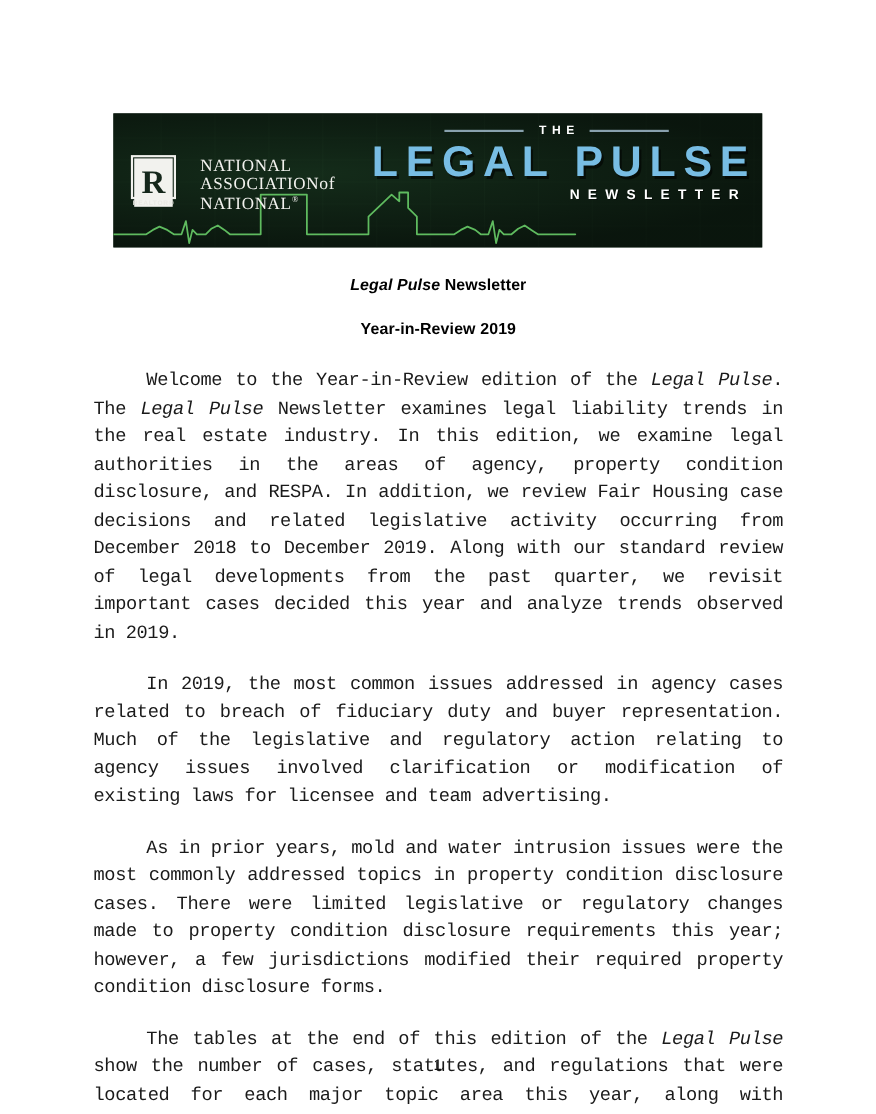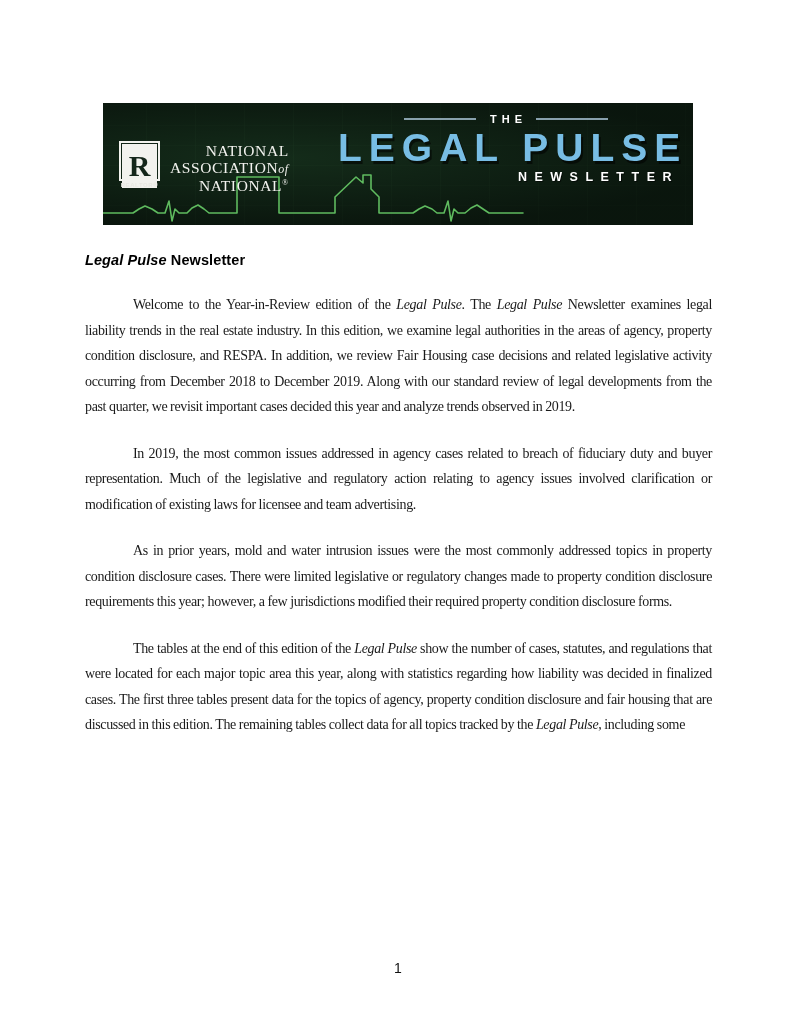--- a/index.html
+++ b/index.html
@@ -86,35 +86,33 @@
     top: 41px;
     width: 41px;
     text-align: center;
     font-family: "Liberation Sans", sans-serif;
     font-weight: bold;
     font-size: 6px;
     letter-spacing: 0.6px;
     color: #e8e8e2;
   }
   #nar-words {
-    margin-left: 10px;
+    margin-left: 22px;
     padding-top: 1px;
     font-family: "Liberation Serif", serif;
     color: #f2f2ee;
     line-height: 1.12;
-    text-align: right;
   }
   #nar-words .l {
     font-size: 15.5px;
     letter-spacing: 0.6px;
     white-space: nowrap;
   }
   #nar-words .l .of {
-    font-style: italic;
-    font-size: 12px;
+    font-size: 16px;
   }
   #nar-words .l .reg {
     font-size: 8px;
     vertical-align: super;
   }
 
   
   #wordmark {
     position: absolute;
     right: 12px;
@@ -179,37 +177,38 @@
   }
 
   
   #doc {
     position: absolute;
     left: 85px;
     top: 252px;
     width: 627px;
   }
   .heading {
+    text-align: center;
     font-family: "Liberation Sans", sans-serif;
     font-weight: bold;
     font-size: 14.5px;
     color: #000;
     letter-spacing: 0.1px;
   }
   #title-1 { margin: 0 0 24px 0; }
   #title-2 { margin: 0 0 26px 0; }
   .heading .ital { font-style: italic; }
 
   .para {
     margin: 0 0 21px 0;
     text-align: justify;
     text-justify: inter-word;
     text-indent: 48px;
-    font-family: Liberation Serif, serif;
-    font-size: 14px;
+    font-family: Liberation Mono, monospace;
+    font-size: 17px;
     line-height: 25.5px;
     color: #1a1a1a;
     word-spacing: -0.3px;
     letter-spacing: -0.35px;
   }
   .para .ital { font-style: italic; }
   .para:last-child { margin-bottom: 0; }
 
   #page-number {
     position: absolute;
@@ -258,20 +257,21 @@
     <g fill="none" stroke="#5fbb5f" stroke-width="1.6" stroke-linejoin="round" stroke-linecap="round">
       <path d="M0,50 L30,50 L36,46 L42,43 L49,46 L55,50 L62,50 L66,38 L69,58 L72,46 L76,50 L84,50 L89,45 L95,42 L101,46 L106,50 L134,50 L134,14 L176,14 L176,50 L232,50 L232,34 L253,14 L260,20 L260,12 L268,12 L268,26 L276,34 L276,50 L310,50 L316,46 L322,43 L329,46 L334,50 L341,50 L345,38 L348,58 L351,46 L355,50 L362,50 L368,45 L374,42 L380,46 L386,50 L420,50"></path>
     </g>
   </svg>
 </div>
 
 <div id="doc">
   <div class="heading" id="title-1">
     <span class="ital">Legal Pulse</span><span> Newsletter</span>
   </div>
+  <div class="heading" id="title-2">Year-in-Review 2019</div>
 
   <div id="paragraphs">
       <div class="para"><span>Welcome to the Year-in-Review edition of the </span><span class="ital">Legal Pulse</span><span>. The </span><span class="ital">Legal Pulse</span><span> Newsletter examines legal liability trends in the real estate industry.  In this edition, we examine legal authorities in the areas of agency, property condition disclosure, and RESPA. In addition, we review Fair Housing case decisions and related legislative activity occurring from December 2018 to December 2019. Along with our standard review of legal developments from the past quarter, we revisit important cases decided this year and analyze trends observed in 2019.</span></div>
       <div class="para"><span>In 2019, the most common issues addressed in agency cases related to breach of fiduciary duty and buyer representation. Much of the legislative and regulatory action relating to agency issues involved clarification or modification of existing laws for licensee and team advertising.</span></div>
       <div class="para"><span>As in prior years, mold and water intrusion issues were the most commonly addressed topics in property condition disclosure cases.  There were limited legislative or regulatory changes made to property condition disclosure requirements this year; however, a few jurisdictions modified their required property condition disclosure forms.</span></div>
       <div class="para"><span>The tables at the end of this edition of the </span><span class="ital">Legal Pulse</span><span> show the number of cases, statutes, and regulations that were located for each major topic area this year, along with statistics regarding how liability was decided in finalized cases. The first three tables present data for the topics of agency, property condition disclosure and fair housing that are discussed in this edition. The remaining tables collect data for all topics tracked by the </span><span class="ital">Legal Pulse</span><span>, including some</span></div>
     </div>
 </div>
 
 <div id="page-number">1</div>

